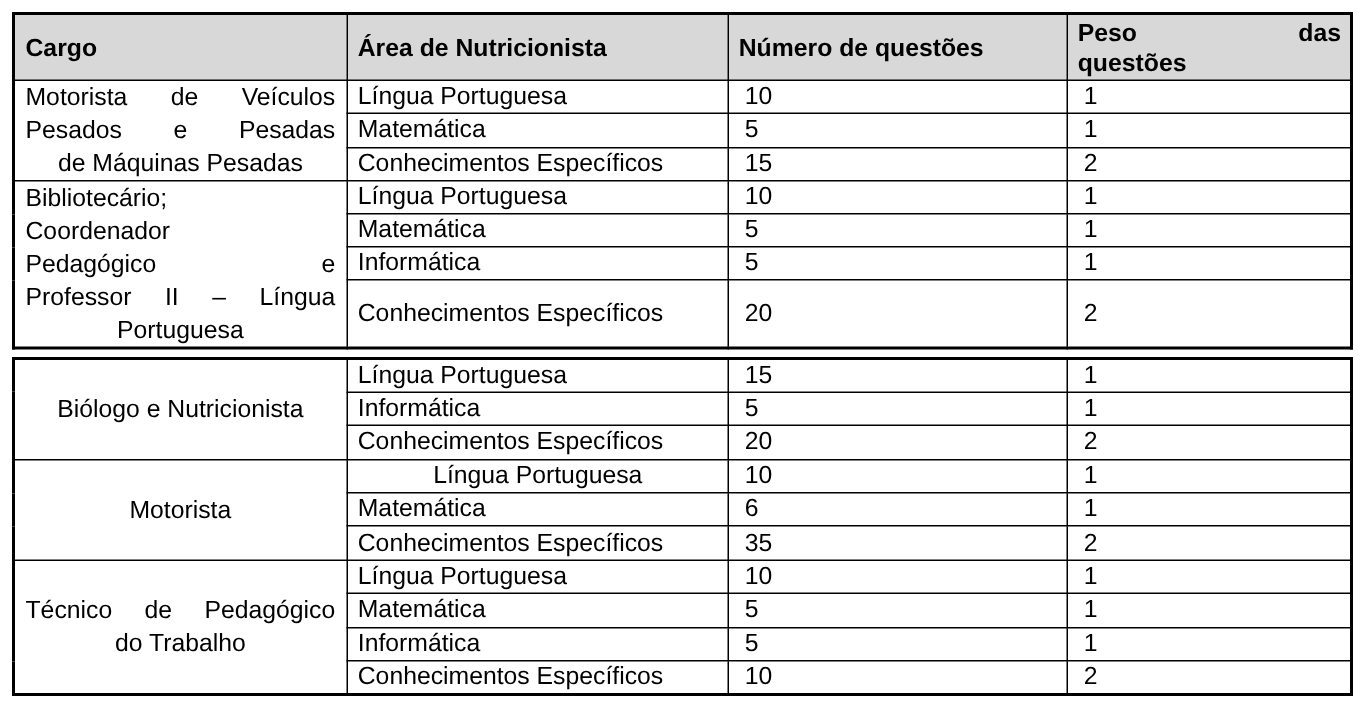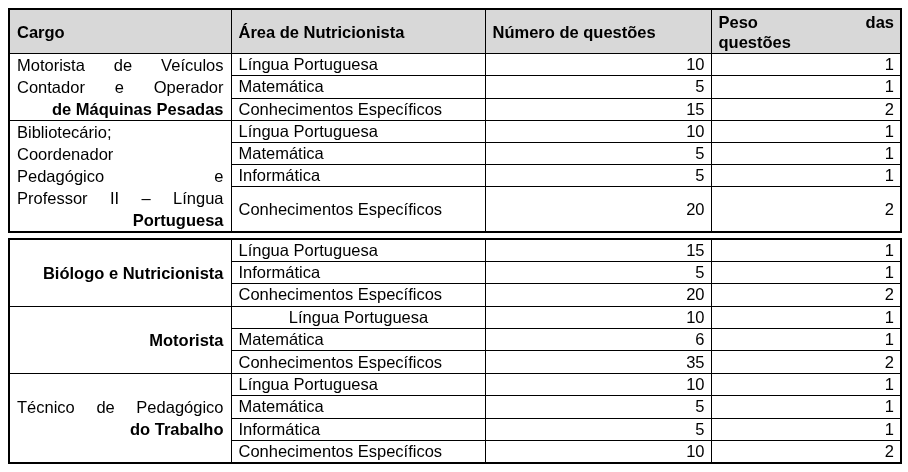--- a/index.html
+++ b/index.html
@@ -45,35 +45,33 @@
     font-weight: bold;
     text-align: left;
     height: 43px;
     line-height: 20px;
   }
   tr.r  { height: 22px; padding-left: 48px; }
   tr.r2 { height: 22.4px; }
   tr.rt { height: 45px; }
   td.num {
     padding-left: 11px;
-    text-align: right;
   }
   td.cargo {
     padding: 0 7px;
   }
   td.cargo div {
     line-height: 22px;
   }
   .jl {  
     text-align: justify;
     text-align-last: justify;
   }
   .ll {  
-    text-align: right;
-    font-weight: bold;
+    text-align: center;
   }
   td.center {
     text-align: center;
   }
   .peso-l1 {
     display: flex;
     justify-content: space-between;
   }
 </style>
 </head>
@@ -100,21 +98,21 @@
           </div>
           <div>questões</div>
         </th>
       </tr>
     </thead>
     <tbody>
 
       <tr class="r">
         <td class="cargo" rowspan="3">
           <div class="jl">Motorista de Veículos</div>
-          <div class="jl">Contador e Operador</div>
+          <div class="jl">Pesados e Pesadas</div>
           <div class="ll">de Máquinas Pesadas</div>
         </td>
         <td>Língua Portuguesa</td>
         <td class="num">10</td>
         <td class="num">1</td>
       </tr>
       <tr class="r">
         <td>Matemática</td>
         <td class="num">5</td>
         <td class="num">1</td>

